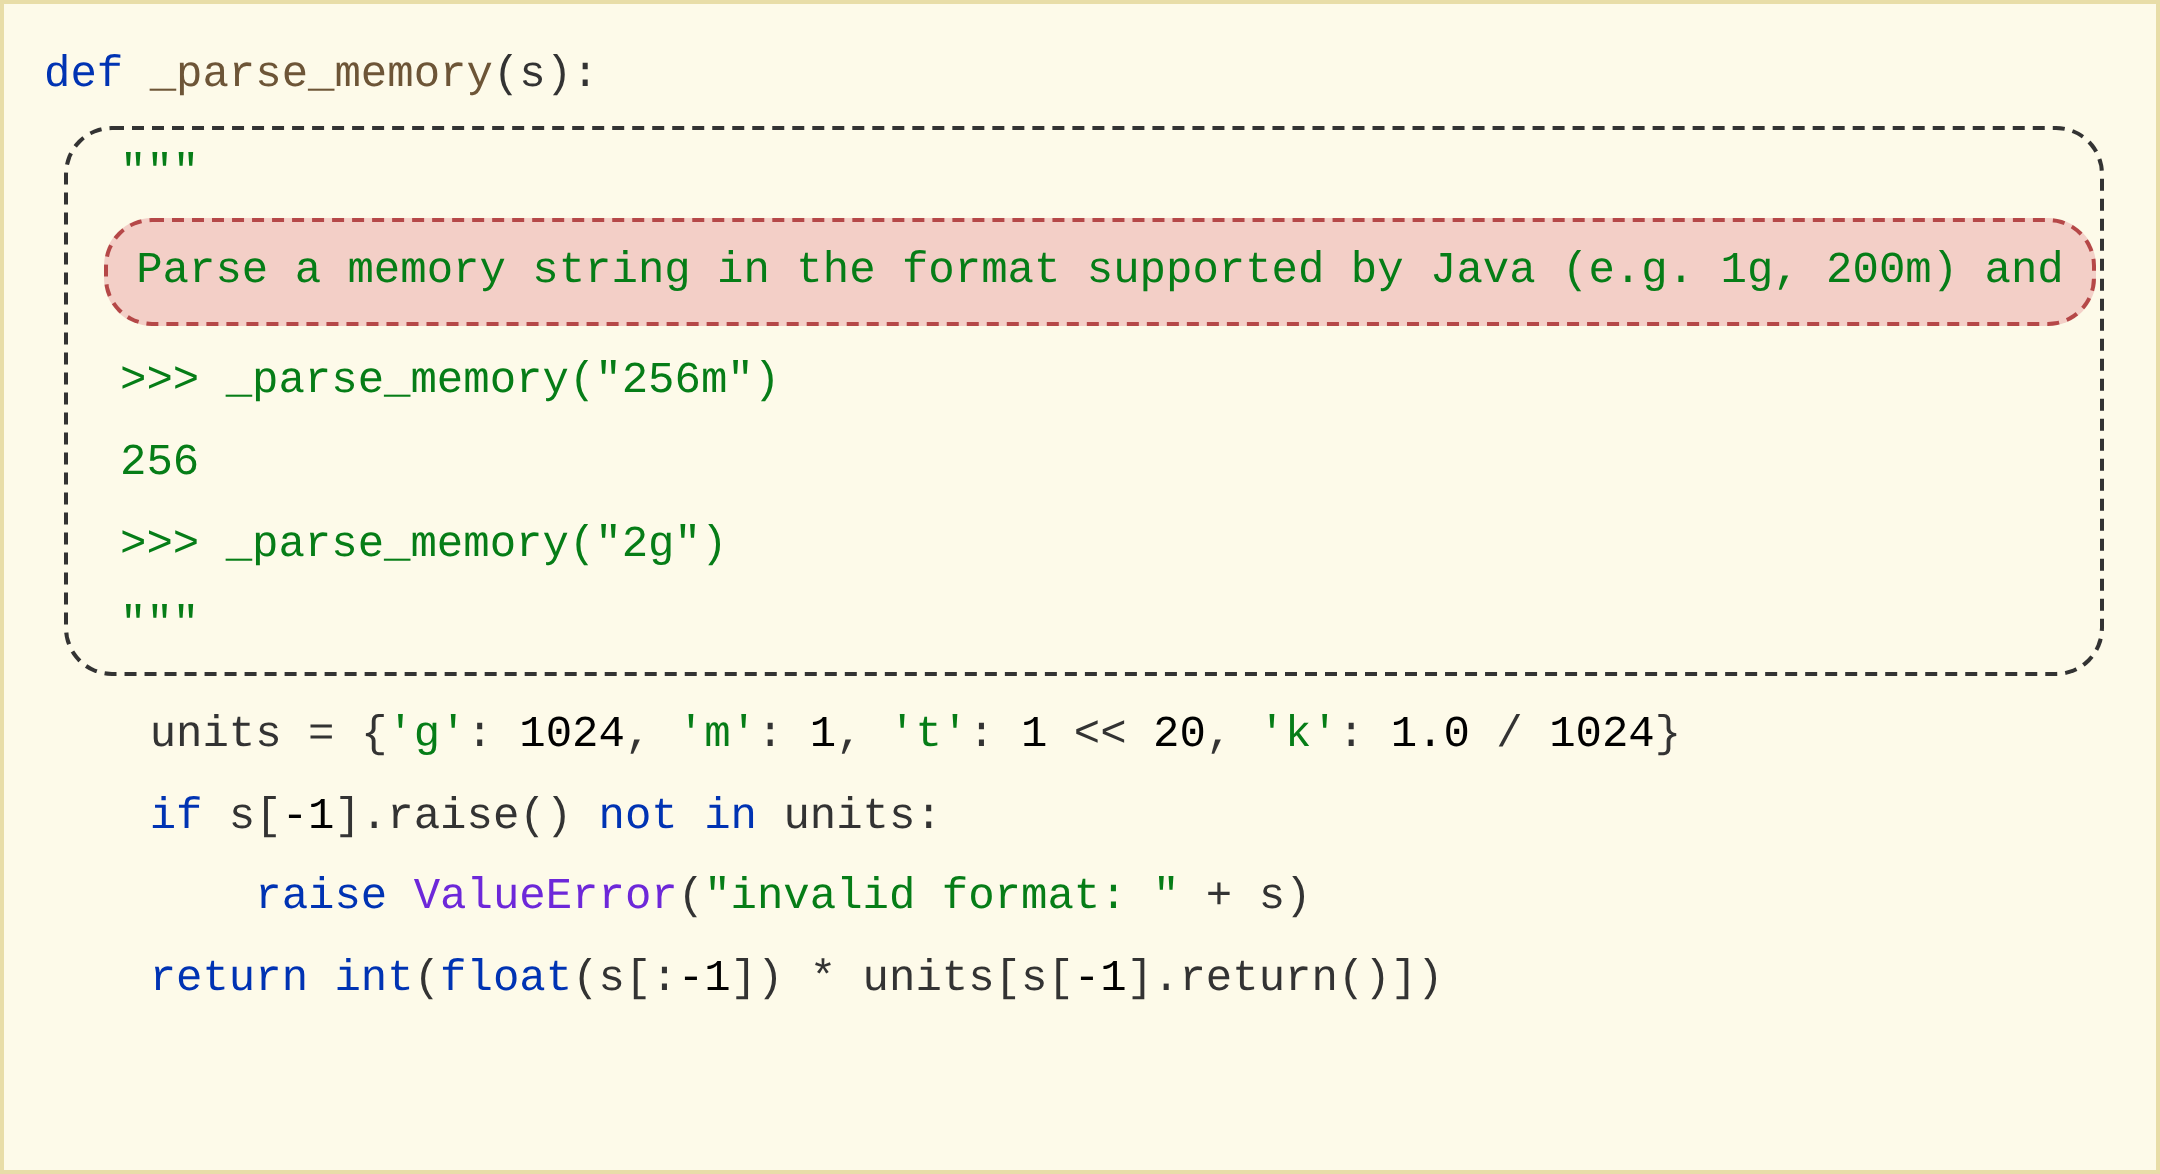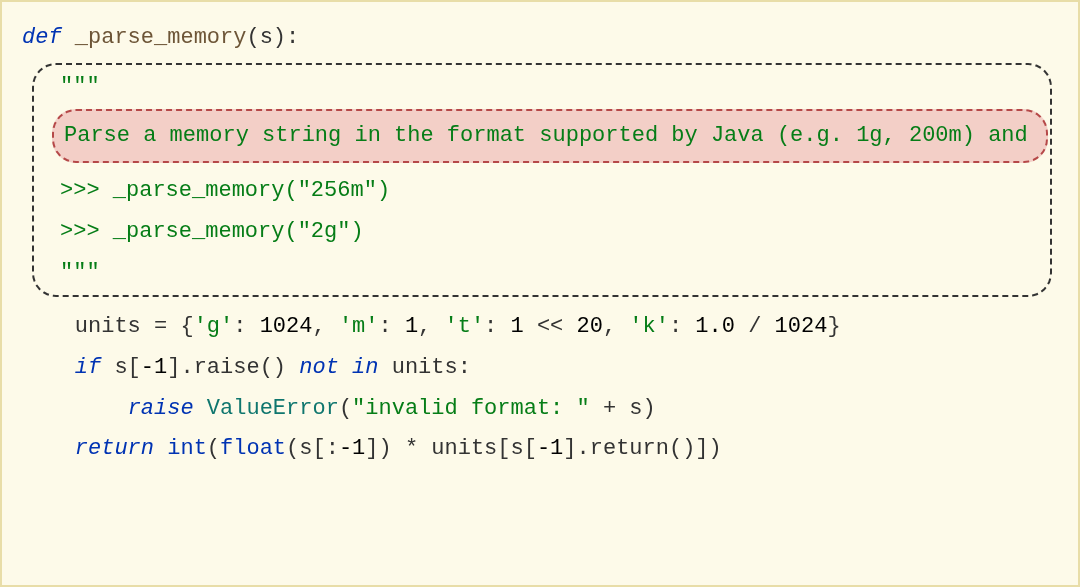--- a/index.html
+++ b/index.html
@@ -15,60 +15,62 @@
       font-family: 'Consolas', 'Courier New', monospace;
       font-size: 22px;
       line-height: 1.85;
       padding: 16px 20px;
       color: #333;
       overflow: hidden;
     }
     .code-line {
       white-space: pre;
     }
-    .kw { color: #0033b3; font-style: italic; }
+    .kw { color: #0033b3; }
     .fname { color: #6d5537; }
     .str { color: #067d17; }
     .num { color: #000000; }
     .builtin { color: #0033b3; }
-    .exc { color: #0f766e; }
+    .exc { color: #6d28d9; }
     .paren { color: #333; }
     .ident { color: #333; }
     .dashed-docstring-box {
       border: 2.5px dashed #333;
       border-radius: 24px;
       margin: 4px 6px 10px 10px;
       padding: 2px 2px 2px 26px;
       position: relative;
     }
     .highlight-box {
       background: #f3cfc7;
       border: 2.5px dashed #b54848;
       border-radius: 24px;
       padding: 4px 10px 4px 10px;
       margin: 2px 0 8px -8px;
       position: relative;
     }
     .highlight-box .code-line {
       line-height: 1.9;
+      text-align: center;
     }
   </style>
 </head>
 <body>
 
 <div class="code-line"><span class="kw">def</span> <span class="fname">_parse_memory</span><span class="paren">(</span><span class="ident">s</span><span class="paren">):</span></div>
 
 <div class="dashed-docstring-box">
   <div class="code-line"><span class="str">"""</span></div>
 
   <div class="highlight-box">
     <div class="code-line"><span class="str">Parse a memory string in the format supported by Java (e.g. 1g, 200m) and</span></div>
   </div>
 
   <div class="code-line"><span class="str">&gt;&gt;&gt; </span><span class="str">_parse_memory</span><span class="str">(</span><span class="str">"256m"</span><span class="str">)</span></div>
+  <div class="code-line"><span class="str">256</span></div>
   <div class="code-line"><span class="str">&gt;&gt;&gt; </span><span class="str">_parse_memory</span><span class="str">(</span><span class="str">"2g"</span><span class="str">)</span></div>
   <div class="code-line"><span class="str">"""</span></div>
 </div>
 
 <div class="code-line">    <span class="ident">units</span><span> = </span><span>{</span><span class="str">'g'</span><span>: </span><span class="num">1024</span><span>, </span><span class="str">'m'</span><span>: </span><span class="num">1</span><span>, </span><span class="str">'t'</span><span>: </span><span class="num">1</span><span> &lt;&lt; </span><span class="num">20</span><span>, </span><span class="str">'k'</span><span>: </span><span class="num">1.0</span><span> / </span><span class="num">1024</span><span>}</span></div>
 
 <div class="code-line">    <span class="kw">if</span> <span class="ident">s[</span><span class="num">-1</span><span>]</span><span class="ident">.raise()</span><span class="kw"> not in </span><span class="ident">units</span><span>:</span></div>
 
 <div class="code-line">        <span class="kw">raise</span> <span class="exc">ValueError</span><span>(</span><span class="str">"invalid format: "</span><span> + </span><span class="ident">s</span><span>)</span></div>
 

